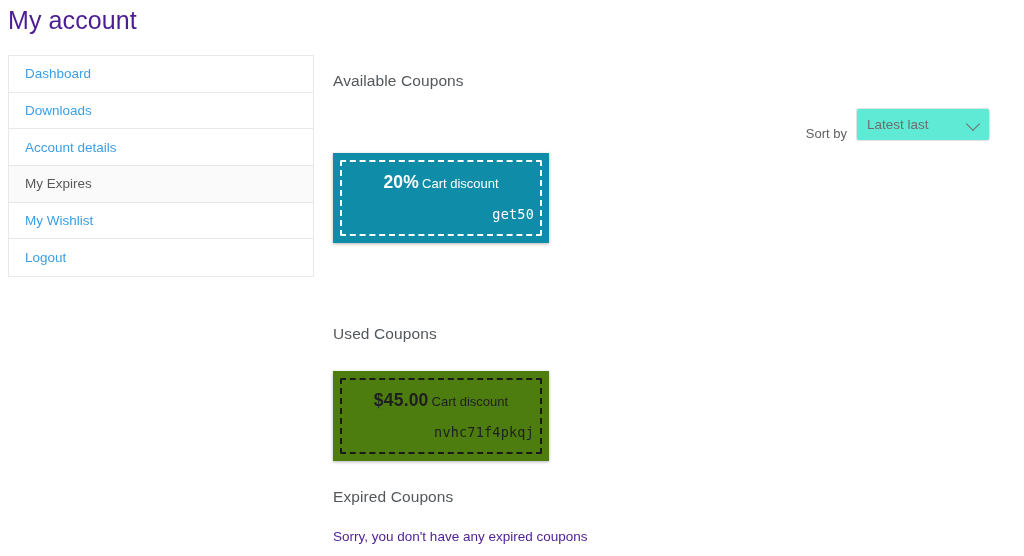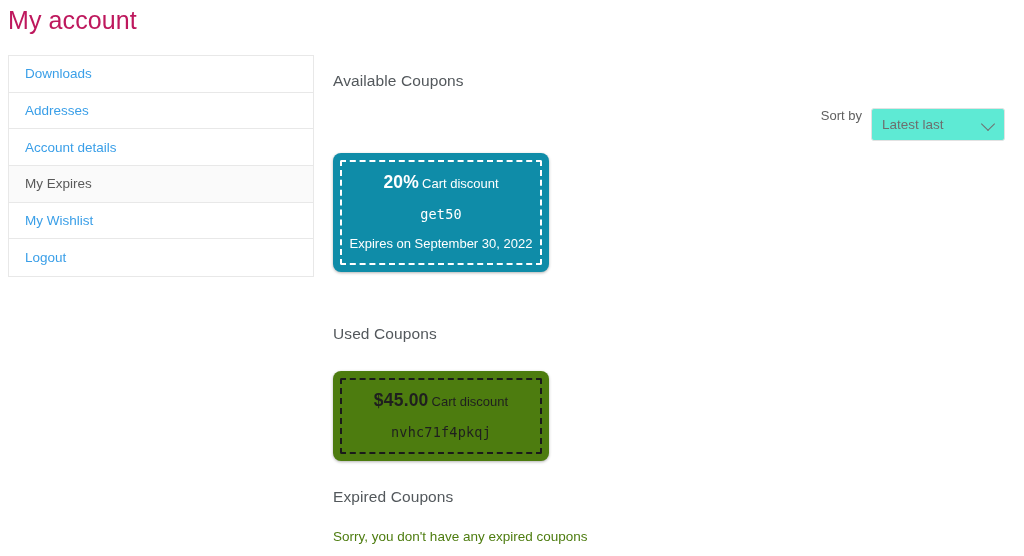--- a/index.html
+++ b/index.html
@@ -21,21 +21,21 @@
     height: 556px;
   }
 
   
   .page-title {
     position: absolute;
     left: 8px;
     top: 6px;
     font-size: 25px;
     font-weight: 400;
-    color: #be185d;
+    color: #4c1d95;
     letter-spacing: 0.1px;
     margin: 0;
   }
 
   
   .account-nav {
     position: absolute;
     left: 8px;
     top: 55px;
     width: 306px;
@@ -78,24 +78,24 @@
     font-size: 15.5px;
     font-weight: 400;
     color: #53585c;
     margin: 0;
     letter-spacing: 0.1px;
   }
 
   
   .sort-bar {
     position: absolute;
-    right: 11px;
+    right: 26px;
     top: 53px;
     display: flex;
-    align-items: flex-start;
+    align-items: flex-end;
   }
   .sort-label {
     font-size: 13px;
     color: #606060;
     margin-right: 9px;
   }
   .sort-select {
     position: relative;
     width: 134px;
     height: 33px;
@@ -119,21 +119,21 @@
     margin-top: -6px;
     border-right: 1.6px solid #707070;
     border-bottom: 1.6px solid #707070;
     transform: rotate(45deg);
   }
 
   
   .coupon {
     box-sizing: border-box;
     width: 216px;
-    border-radius: 8px;
+    border-radius: 0;
     text-align: center;
     box-shadow: 0 1px 3px rgba(0,0,0,0.30);
     padding: 7px;
   }
   .coupon-inner {
     box-sizing: border-box;
     width: 100%;
     height: 100%;
     border-radius: 2px;
     padding: 12px 6px 13px 6px;
@@ -176,29 +176,30 @@
   .coupon-type {
     font-size: 13px;
     font-weight: 400;
     margin-left: 3px;
   }
   .coupon-code {
     font-family: "DejaVu Sans Mono", monospace;
     font-size: 13.5px;
     margin-top: 16px;
     letter-spacing: 0.2px;
+    text-align: right;
   }
   .coupon-expiry {
     font-size: 13px;
     margin-top: 16px;
   }
 
   .empty-message {
     font-size: 13.5px;
-    color: #4d7c0f;
+    color: #4c1d95;
     margin: 0;
     text-align: center;
   }
 
   
   .block-available-heading { position: absolute; left: 0;  top: 17px; }
   .block-available-card    { position: absolute; left: 0;  top: 98px; }
   .block-used-heading      { position: absolute; left: 0;  top: 270px; }
   .block-used-card         { position: absolute; left: 0;  top: 316px; }
   .block-expired-heading   { position: absolute; left: 0;  top: 433px; }
@@ -206,24 +207,24 @@
 </style>
 </head>
 <body>
 
 <div class="page">
 
   <h1 class="page-title">My account</h1>
 
   <ul class="account-nav">
     <li class="nav-item">
+      <a href="#">Dashboard</a>
+    </li>
+    <li class="nav-item">
       <a href="#">Downloads</a>
-    </li>
-    <li class="nav-item">
-      <a href="#">Addresses</a>
     </li>
     <li class="nav-item">
       <a href="#">Account details</a>
     </li>
     <li class="nav-item is-active">
       <span>My Expires</span>
     </li>
     <li class="nav-item">
       <a href="#">My Wishlist</a>
     </li>
@@ -246,21 +247,20 @@
       </div>
     </div>
 
     <div class="block-available-card">
       <div class="coupon available">
         <div class="coupon-inner">
           <div class="coupon-line">
             <span class="coupon-amount">20%</span><span class="coupon-type">Cart discount</span>
           </div>
           <div class="coupon-line coupon-code">get50</div>
-          <div class="coupon-line coupon-expiry">Expires on September 30, 2022</div>
         </div>
       </div>
     </div>
 
     <div class="block-used-heading">
       <h2 class="section-heading">Used Coupons</h2>
     </div>
 
     <div class="block-used-card">
       <div class="coupon used">

